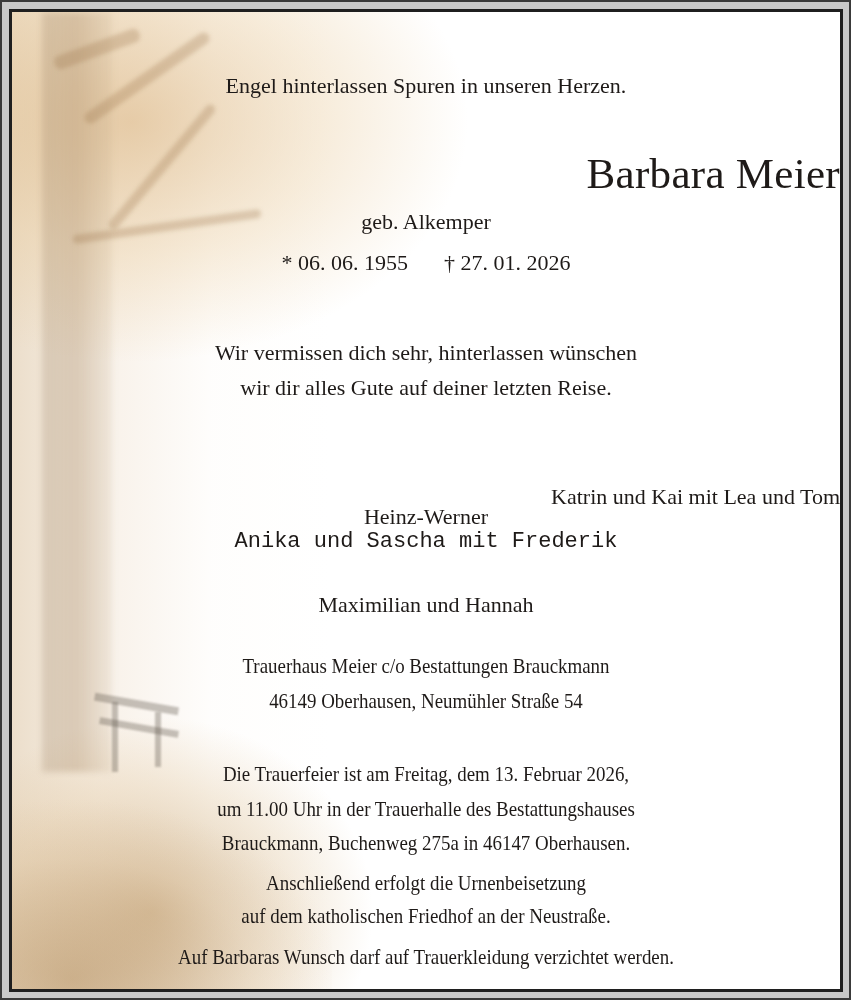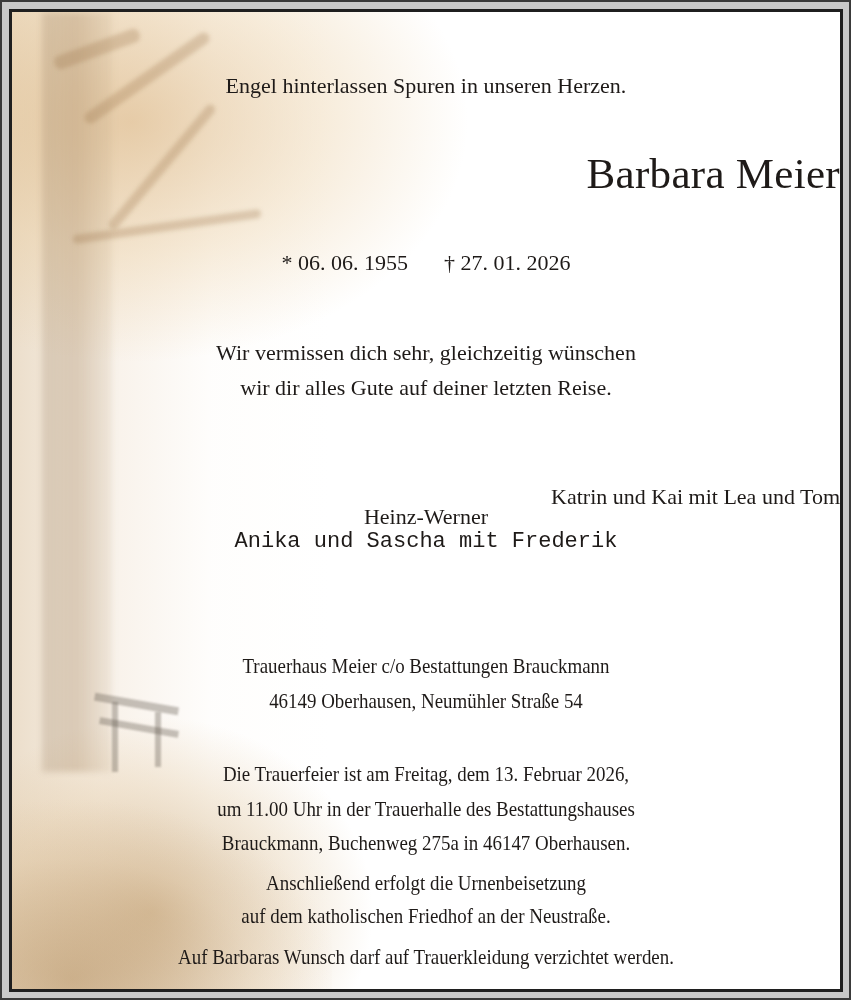--- a/index.html
+++ b/index.html
@@ -75,30 +75,32 @@
       <div class="bench-bar" style="left:82px;top:688px;width:85px;height:8px;transform:rotate(10deg);"></div>
       <div class="bench-bar" style="left:87px;top:712px;width:80px;height:7px;transform:rotate(10deg);"></div>
       <div class="bench-bar" style="left:100px;top:690px;width:6px;height:70px;"></div>
       <div class="bench-bar" style="left:143px;top:700px;width:6px;height:55px;"></div>
     </div>
 
     <div class="content">
       <div class="line" style="top:60px;">Engel hinterlassen Spuren in unseren Herzen.</div>
 
       <div class="line name" style="top:137px;text-align:right;">Barbara Meier</div>
+      <div class="line" style="top:196px;">geb. Alkemper</div>
       <div class="line dates" style="top:237px;">
         <span>* 06. 06. 1955</span><span class="gap"></span><span>† 27. 01. 2026</span>
       </div>
 
-      <div class="line" style="top:327px;">Wir vermissen dich sehr, gleichzeitig wünschen</div>
+      <div class="line" style="top:327px;">Wir vermissen dich sehr, hinterlassen wünschen</div>
       <div class="line" style="top:362px;">wir dir alles Gute auf deiner letzten Reise.</div>
 
       <div class="line" style="top:451px;margin-top:40px;">Heinz-Werner</div>
       <div class="line" style="top:471px;text-align:right;">Katrin und Kai mit Lea und Tom</div>
       <div class="line" style="top:516px;font-family:Liberation Mono, monospace;">Anika und Sascha mit Frederik</div>
+      <div class="line" style="top:579px;">Maximilian und Hannah</div>
 
       <div class="line cond" style="top:640px;">Trauerhaus Meier c/o Bestattungen Brauckmann</div>
       <div class="line cond" style="top:675px;">46149 Oberhausen, Neumühler Straße 54</div>
 
       <div class="line cond" style="top:748px;">Die Trauerfeier ist am Freitag, dem 13. Februar 2026,</div>
       <div class="line cond" style="top:783px;">um 11.00 Uhr in der Trauerhalle des Bestattungshauses</div>
       <div class="line cond" style="top:817px;">Brauckmann, Buchenweg 275a in 46147 Oberhausen.</div>
 
       <div class="line cond" style="top:857px;">Anschließend erfolgt die Urnenbeisetzung</div>
       <div class="line cond" style="top:890px;">auf dem katholischen Friedhof an der Neustraße.</div>

